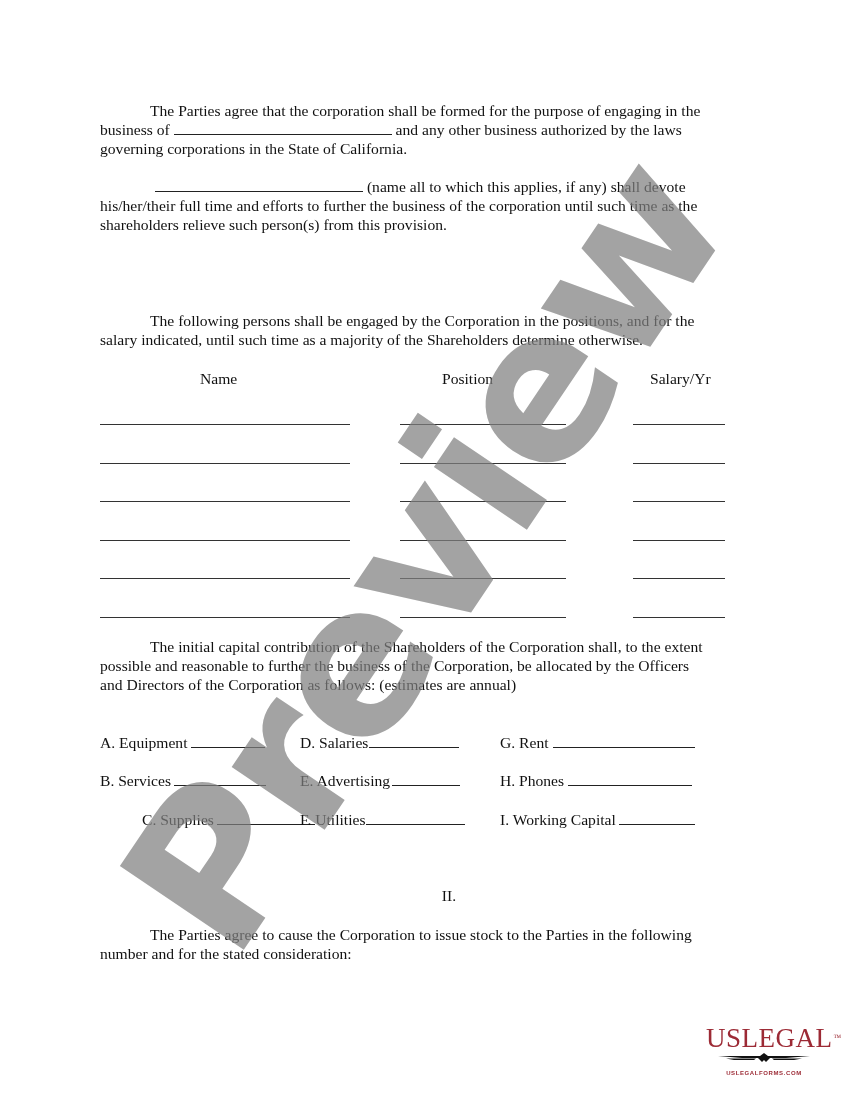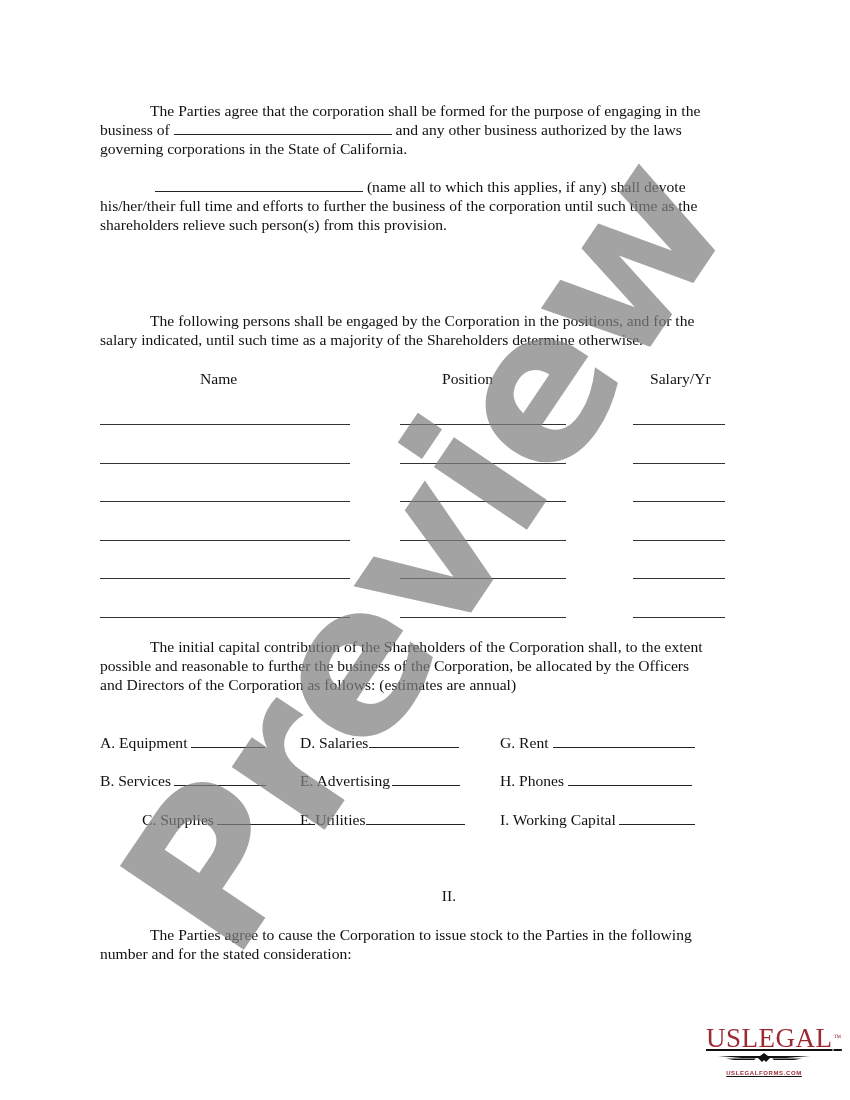--- a/index.html
+++ b/index.html
@@ -18,21 +18,21 @@
     .alloc { position: absolute; white-space: nowrap; }
     .alloc .blank { height: 13px; }
     .center { position: absolute; left: 0; width: 850px; text-align: center; }
     .watermark {
       position: absolute; left: 425px; top: 555px;
       transform: translate(-50%, -50%) rotate(-56deg);
       font-family: "DejaVu Sans", "Liberation Sans", sans-serif;
       font-weight: bold; font-size: 205px; color: rgba(128,128,128,0.72);
       letter-spacing: -4px; white-space: nowrap; pointer-events: none;
     }
-    .logo { position: absolute; left: 706px; top: 1024px; width: 116px; text-align: center; text-decoration: underline; }
+    .logo { position: absolute; left: 706px; top: 1024px; width: 116px; text-align: center; }
     .logo-main { font-family: "Liberation Serif", serif; font-size: 27px; color: #9c2a35; letter-spacing: 0.5px; line-height: 28px; }
     .logo-main .tm { font-size: 8px; vertical-align: top; margin-left: 1px; }
     .logo-eagle { display: block; margin: 1px auto 0; }
     .logo-url { font-family: "Liberation Sans", sans-serif; font-size: 6px; color: #9c2a35; letter-spacing: 0.6px; font-weight: bold; margin-top: 1px; }
   </style>
 </head>
 <body>
 
 <div class="page">
 

